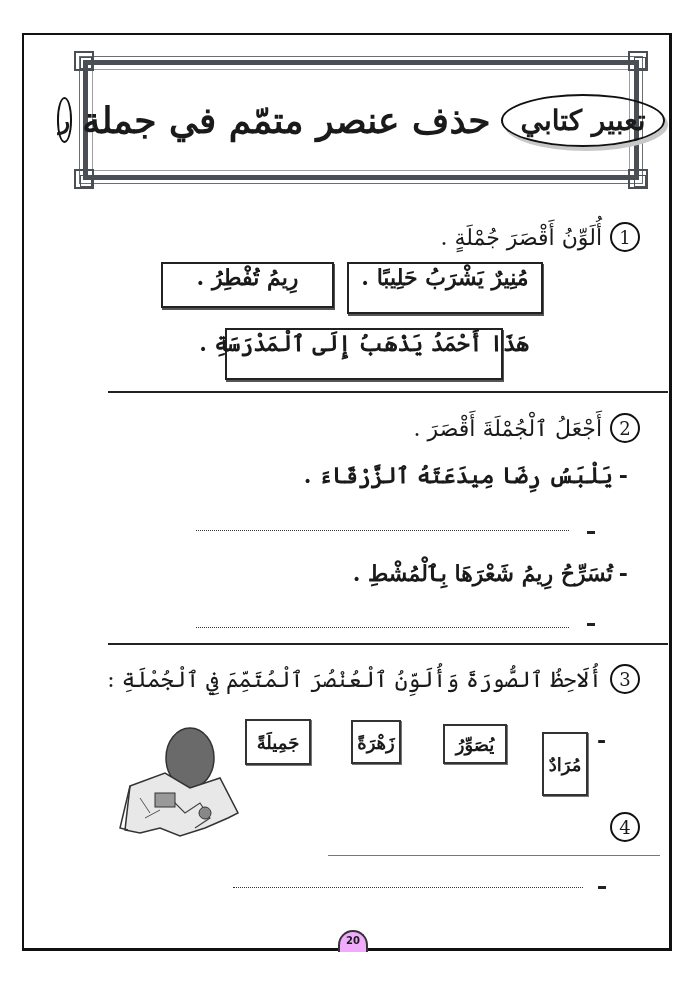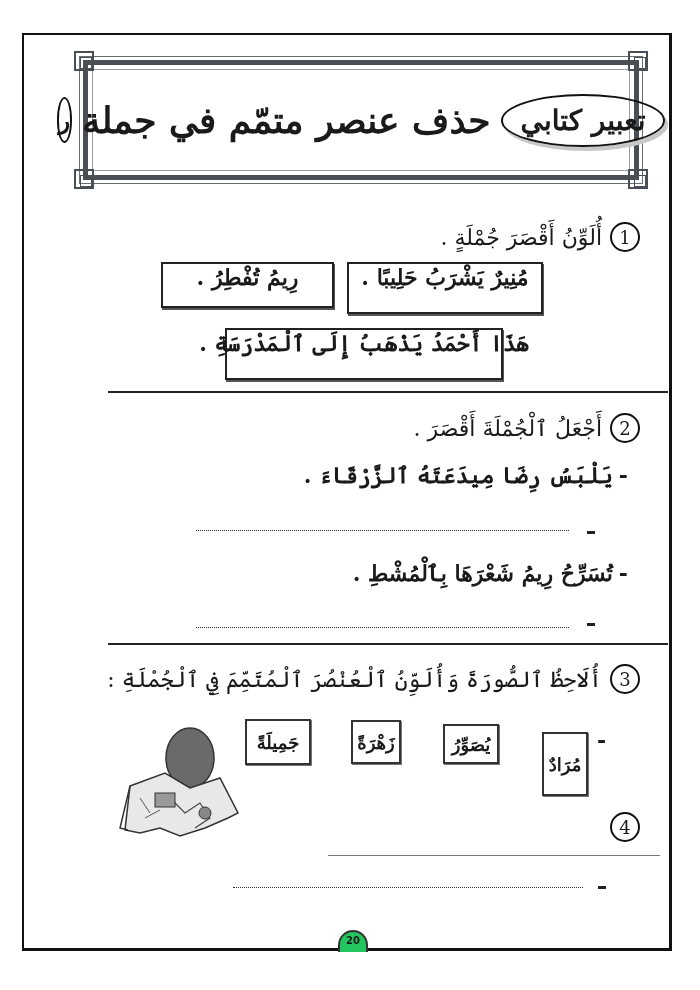--- a/index.html
+++ b/index.html
@@ -89,21 +89,21 @@
     display: flex; align-items: center; justify-content: center;
     font-size: 18px; font-weight: bold; direction: rtl; background: #fff;
   }
 
   .illustration { position: absolute; left: 110px; top: 718px; width: 130px; height: 120px; }
 
   .page-number {
     position: absolute; left: 338px; top: 930px; width: 30px; height: 22px;
     border: 2px solid #333; border-bottom: none; border-radius: 15px 15px 0 0;
     font-size: 10px; font-weight: bold; display: flex; justify-content: center; padding-top: 3px;
-    font-family: "DejaVu Sans", sans-serif; background: #22c55e;
+    font-family: "DejaVu Sans", sans-serif; background: #f0abfc;
   }
 </style>
 </head>
 <body>
 
 <div class="page-frame"></div>
 
 <div class="banner">
   <span class="corner tl"></span>
   <span class="corner tr"></span>
@@ -155,21 +155,21 @@
 
 <div class="q-row" style="top:664px;">
   <span class="q-num">3</span>
   <span class="q-text">أُلَاحِظُ ٱلصُّورَةَ وَأُلَوِّنُ ٱلْعُنْصُرَ ٱلْمُتَمِّمَ فِي ٱلْجُمْلَةِ :</span>
 </div>
 
 <span class="dash" style="position:absolute; left:597px; top:727px;">-</span>
 <div class="word-box" style="left:542px; top:732px; width:46px; height:64px;">
   <span>مُرَادٌ</span>
 </div>
-<div class="word-box" style="left:443px; top:724px; width:56px; height:40px;">
+<div class="word-box" style="left:443px; top:724px; width:64px; height:40px;">
   <span>يُصَوِّرُ</span>
 </div>
 <div class="word-box" style="left:351px; top:720px; width:50px; height:44px;">
   <span>زَهْرَةً</span>
 </div>
 <div class="word-box" style="left:245px; top:719px; width:66px; height:46px;">
   <span>جَمِيلَةً</span>
 </div>
 
 <svg class="illustration" viewBox="0 0 130 120">

